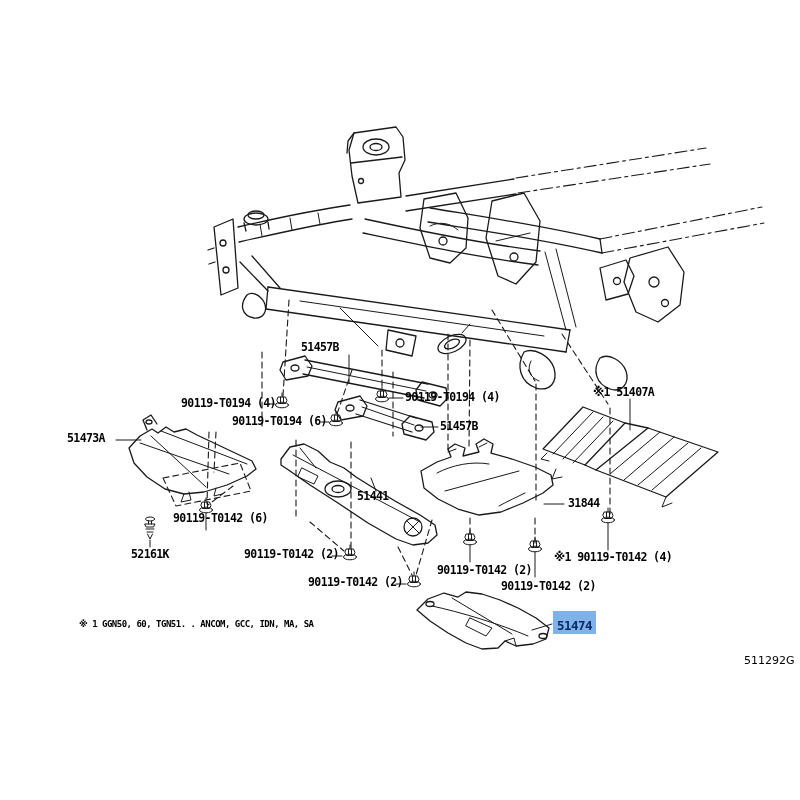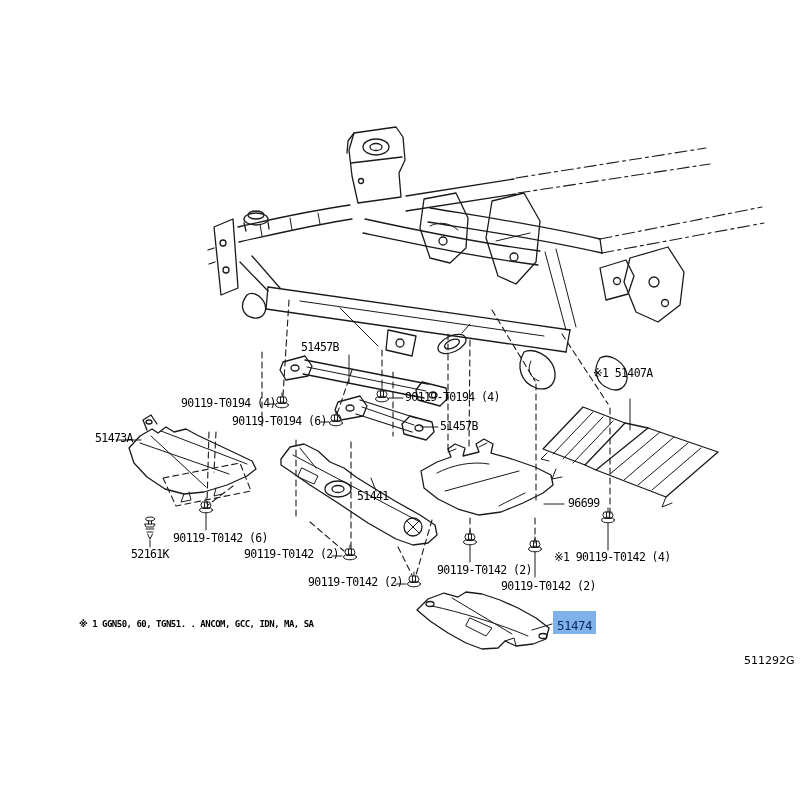--- a/index.html
+++ b/index.html
@@ -1,20 +1,20 @@
 <!DOCTYPE html>
 <html><head>
 <meta charset="utf-8">
 <style>
   html,body{margin:0;padding:0;background:#fff;}
   #stage{position:relative;width:800px;height:800px;background:#FFFFFF;overflow:hidden;
          font-family:"DejaVu Sans","Liberation Sans",sans-serif;}
   #art{position:absolute;left:0;top:0;}
   .lbl{position:absolute;font-family:"DejaVu Sans Mono","DejaVu Sans",monospace;
-       font-weight:normal;font-size:11.5px;letter-spacing:-0.6px;color:#000;
+       font-weight:bold;font-size:11.5px;letter-spacing:-0.6px;color:#000;
        white-space:nowrap;line-height:13px;z-index:2;}
   .lbl-hl{background:#7FB2E8;color:#0B2A66;font-size:12.5px;padding:8px 4px 1px 4px;
           letter-spacing:-0.5px;line-height:14px;}
   .footnote{position:absolute;font-family:"DejaVu Sans Mono","DejaVu Sans",monospace;
        font-weight:bold;font-size:9px;letter-spacing:-0.5px;color:#000;white-space:nowrap;z-index:2;}
   .code{position:absolute;font-family:"DejaVu Sans","Liberation Sans",sans-serif;
        font-size:11px;color:#000;white-space:nowrap;z-index:2;}
   svg .ln{stroke:#1A1A1A;fill:none;stroke-width:1.3;stroke-linecap:round;stroke-linejoin:round;}
   svg .dd{stroke-dasharray:12 4 3 4;stroke-width:1.1;}
   svg .dash{stroke-dasharray:6 4;stroke-width:1.1;}
@@ -217,26 +217,26 @@
       <path class="ln thin" d="M396,584 L406,584"></path>
       <path class="ln thin" d="M532,630 L552,624"></path>
     </g>
   </svg>
 
   <div class="lbl" style="left:301px;top:341px;">51457B</div>
   <div class="lbl" style="left:181px;top:397px;">90119-T0194 (4)</div>
   <div class="lbl" style="left:232px;top:415px;">90119-T0194 (6)</div>
   <div class="lbl" style="left:405px;top:391px;">90119-T0194 (4)</div>
   <div class="lbl" style="left:440px;top:420px;">51457B</div>
-  <div class="lbl" style="left:593px;top:367px;">※1 51407A</div>
-  <div class="lbl" style="left:67px;top:432px;margin-left:28px;">51473A</div>
+  <div class="lbl" style="left:593px;top:386px;">※1 51407A</div>
+  <div class="lbl" style="left:67px;top:432px;">51473A</div>
   <div class="lbl" style="left:357px;top:462px;margin-top:28px;">51441</div>
-  <div class="lbl" style="left:568px;top:497px;">96699</div>
+  <div class="lbl" style="left:568px;top:497px;">31844</div>
   <div class="lbl" style="left:131px;top:548px;text-align:right;">52161K</div>
-  <div class="lbl" style="left:173px;top:532px;text-align:right;">90119-T0142 (6)</div>
+  <div class="lbl" style="left:173px;top:512px;text-align:right;">90119-T0142 (6)</div>
   <div class="lbl" style="left:244px;top:548px;">90119-T0142 (2)</div>
   <div class="lbl" style="left:308px;top:576px;">90119-T0142 (2)</div>
   <div class="lbl" style="left:437px;top:564px;">90119-T0142 (2)</div>
   <div class="lbl" style="left:501px;top:580px;">90119-T0142 (2)</div>
   <div class="lbl" style="left:554px;top:551px;">※1 90119-T0142 (4)</div>
   <div class="lbl lbl-hl" style="left:553px;top:611px;">51474</div>
 
   <div class="footnote" style="left:79px;top:619px;">※ 1 GGN50, 60, TGN51. . ANCOM, GCC, IDN, MA, SA</div>
   <div class="code" style="left:744px;top:654px;">511292G</div>
 

